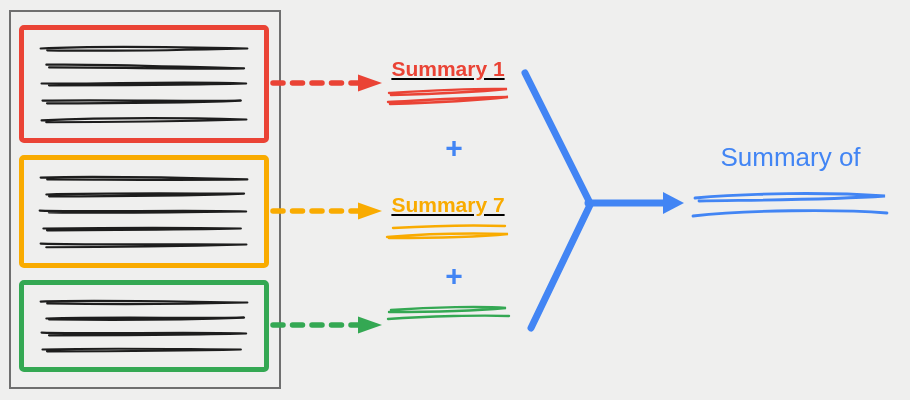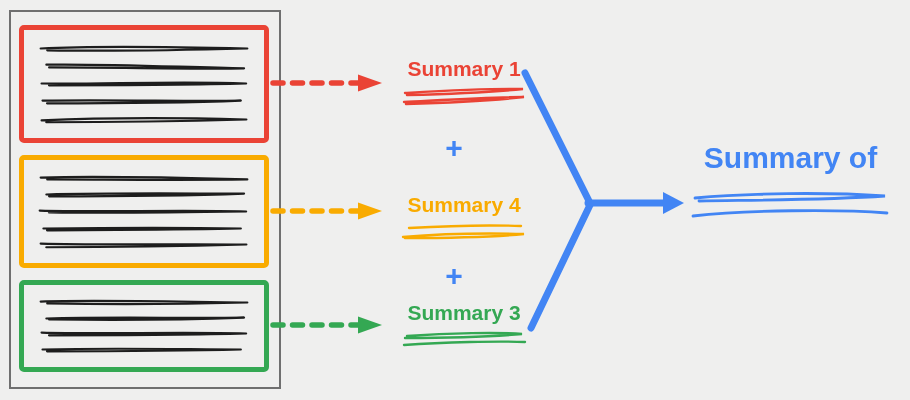--- a/index.html
+++ b/index.html
@@ -44,21 +44,21 @@
     stroke-linecap: round; stroke-linejoin: round;
   }
 
   
   .dashed-arrow { position: absolute; width: 125px; height: 24px; }
   .dashed-arrow.a1 { left: 268px; top: 71px; }
   .dashed-arrow.a2 { left: 268px; top: 199px; }
   .dashed-arrow.a3 { left: 268px; top: 313px; }
 
   
-  .summary { position: absolute; left: 399px; width: 130px; text-align: center; }
+  .summary { position: absolute; left: 383px; width: 130px; text-align: center; text-decoration: underline; }
   .summary.s1 { top: 56px; }
   .summary.s2 { top: 192px; }
   .summary.s3 { top: 300px; }
   .summary-label { font-size: 21px; font-weight: 600; line-height: 26px; white-space: nowrap; }
   .summary.s1 .summary-label { color: #EA4335; }
   .summary.s2 .summary-label { color: #F9AB00; }
   .summary.s3 .summary-label { color: #34A853; }
   .summary-scribble { display: block; margin-top: 3px; width: 130px; height: 24px; }
   .summary-scribble path { fill: none; stroke-width: 2.4; stroke-linecap: round; }
   .summary.s1 .summary-scribble path { stroke: #EA4335; }
@@ -73,21 +73,21 @@
   .plus.p1 { top: 130px; }
   .plus.p2 { top: 258px; }
 
   
   .merge { position: absolute; left: 518px; top: 64px; width: 175px; height: 280px; }
   .merge line { stroke: #4285F4; stroke-width: 7; stroke-linecap: round; }
   .merge polygon { fill: #4285F4; }
 
   
   .result { position: absolute; left: 683px; top: 139px; width: 215px; text-align: center; }
-  .result-line { font-size: 30px; font-weight: 700; color: #4285F4; line-height: 37px; white-space: nowrap; }
+  .result-line { font-size: 26px; font-weight: 400; color: #4285F4; line-height: 37px; white-space: nowrap; }
   .result-scribble { display: block; margin: 12px auto 0; width: 207px; height: 38px; }
   .result-scribble path { fill: none; stroke: #4285F4; stroke-width: 2.8; stroke-linecap: round; }
 </style>
 </head>
 <body>
 
 <div class="stage">
 
   <div class="document">
 
@@ -189,31 +189,30 @@
     <div class="summary-label">Summary 1</div>
     <svg class="summary-scribble" viewBox="0 0 130 24">
       <path d="M6 8 C 40 6 90 3 124 4 C 95 7 50 9 8 10"></path>
       <path d="M5 17 C 45 15 95 12 125 12 C 90 16 45 18 7 19"></path>
     </svg>
   </div>
 
   <div class="plus p1">+</div>
 
   <div class="summary s2">
-    <div class="summary-label">Summary 4</div>
+    <div class="summary-label">Summary 7</div>
     <svg class="summary-scribble" viewBox="0 0 130 24">
       <path d="M10 7 C 45 5 95 4 122 5"></path>
       <path d="M4 16 C 40 13 90 12 125 13 C 85 17 40 17 6 17"></path>
     </svg>
   </div>
 
   <div class="plus p2">+</div>
 
   <div class="summary s3">
-    <div class="summary-label">Summary 3</div>
     <svg class="summary-scribble" viewBox="0 0 130 24">
       <path d="M8 7 C 50 4 100 3 123 5 C 90 8 45 9 6 9"></path>
       <path d="M5 16 C 45 13 100 12 126 13"></path>
     </svg>
   </div>
 
   <svg class="merge" viewBox="0 0 175 280">
     <line x1="7" y1="9" x2="72" y2="139"></line>
     <line x1="13" y1="264" x2="72" y2="141"></line>
     <line x1="70" y1="139" x2="147" y2="139"></line>

